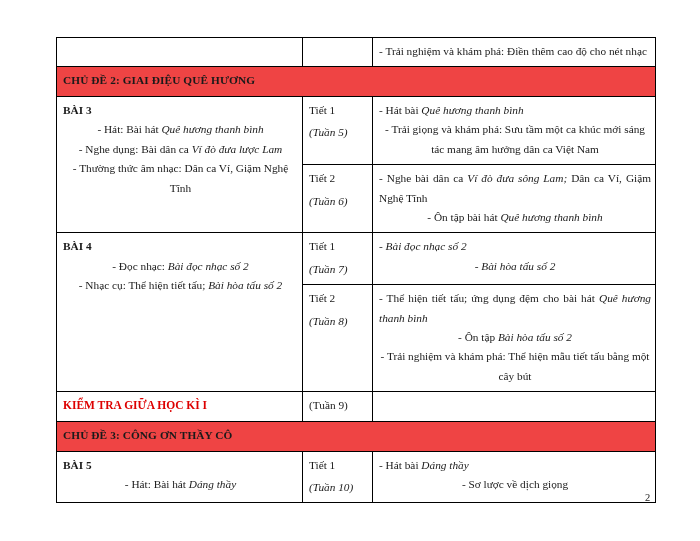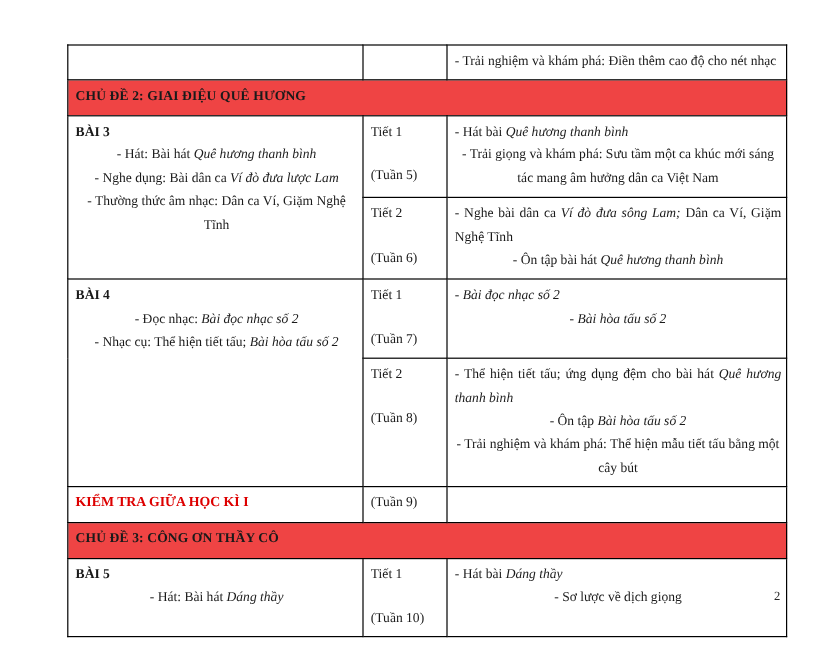--- a/index.html
+++ b/index.html
@@ -63,21 +63,21 @@
     padding-top: 5px;
     padding-bottom: 5px;
     vertical-align: middle;
   }
   .exam-label {
     color: #DD0000;
     font-weight: bold;
     font-size: 11.5px;
   }
   .period-line { display: block; }
-  .period-line + .period-line { margin-top: 17px; }
+  .period-line + .period-line { margin-top: 3px; font-style: italic; }
 
   .page-number {
     position: absolute;
     left: 645px;
     top: 492px;
     font-size: 10.5px;
     color: #222222;
   }
 </style>
 </head>

